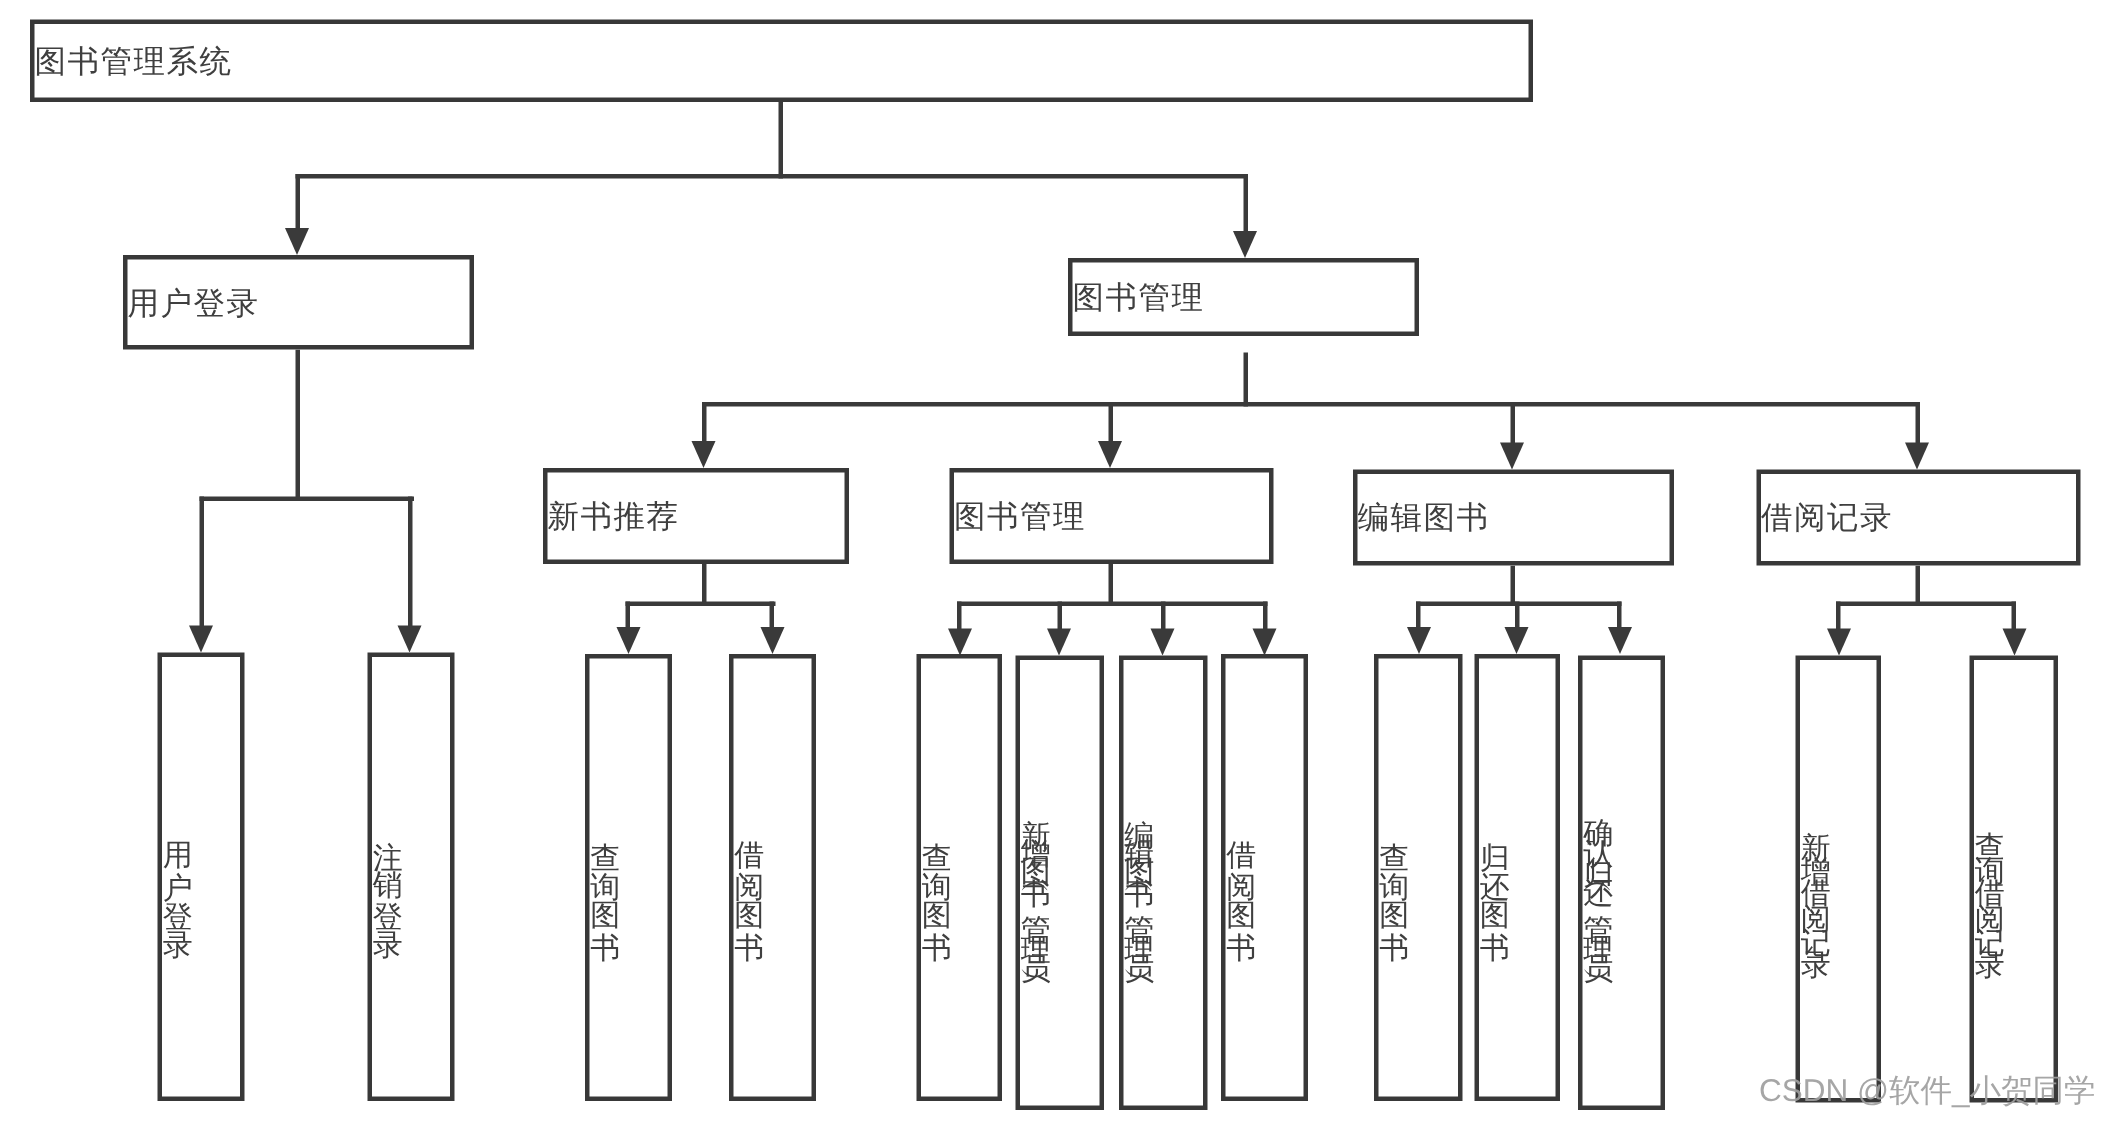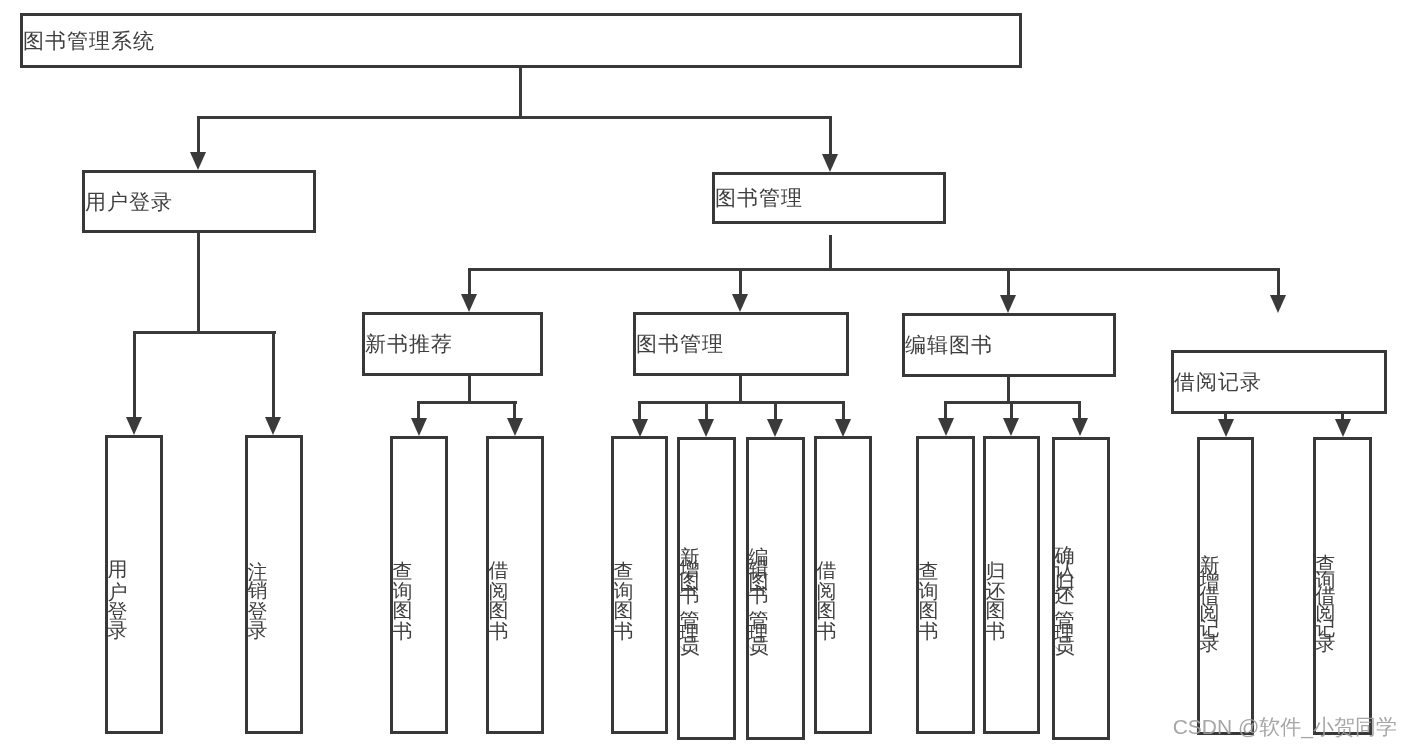--- a/index.html
+++ b/index.html
@@ -95,30 +95,30 @@
     <span>图书管理系统</span>
   </div>
 
   <div class="box h" style="left:82px;top:170px;width:234px;height:63px;">
     <span>用户登录</span>
   </div>
   <div class="box h" style="left:712px;top:172px;width:234px;height:52px;">
     <span>图书管理</span>
   </div>
 
-  <div class="box h" style="left:362px;top:312px;width:181px;height:64px;">
+  <div class="box h" style="left:362px;top:312px;width:204px;height:64px;">
     <span>新书推荐</span>
   </div>
   <div class="box h" style="left:633px;top:312px;width:216px;height:64px;">
     <span>图书管理</span>
   </div>
   <div class="box h" style="left:902px;top:313px;width:214px;height:64px;">
     <span>编辑图书</span>
   </div>
-  <div class="box h" style="left:1171px;top:313px;width:216px;height:64px;margin-top:37px;">
+  <div class="box h" style="left:1171px;top:313px;width:216px;height:64px;">
     <span>借阅记录</span>
   </div>
 
   <div class="box v" style="left:105px;top:435px;width:58px;height:299px;">
     <span class="vtext sp4">用户登录</span>
   </div>
   <div class="box v" style="left:245px;top:435px;width:58px;height:299px;">
     <span class="vtext sp4">注销登录</span>
   </div>
 

